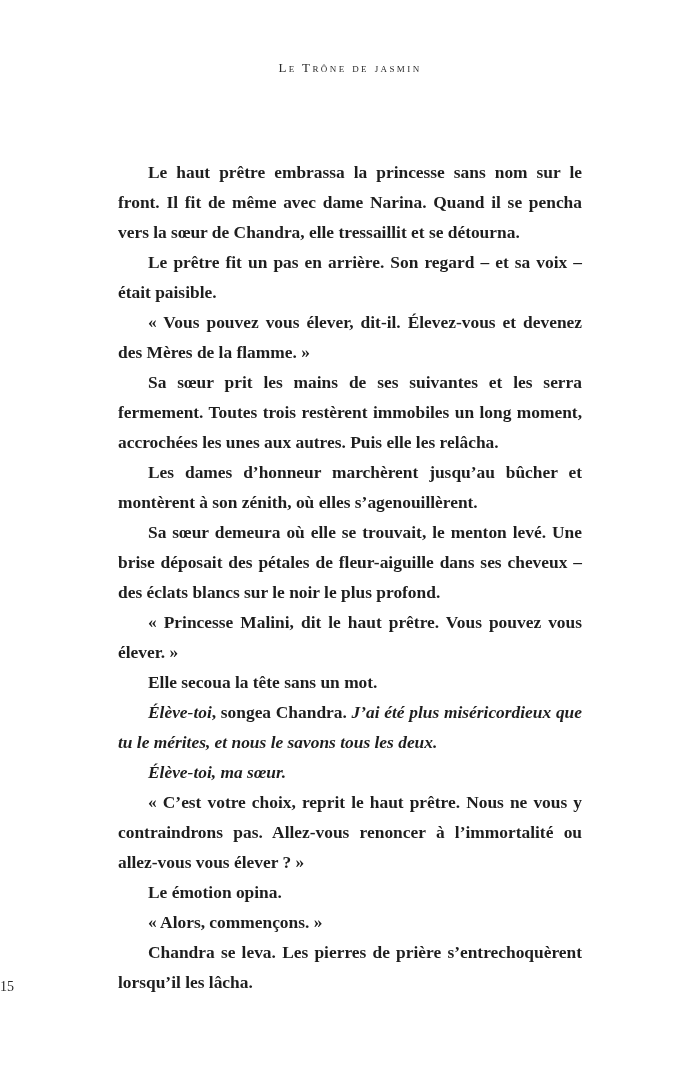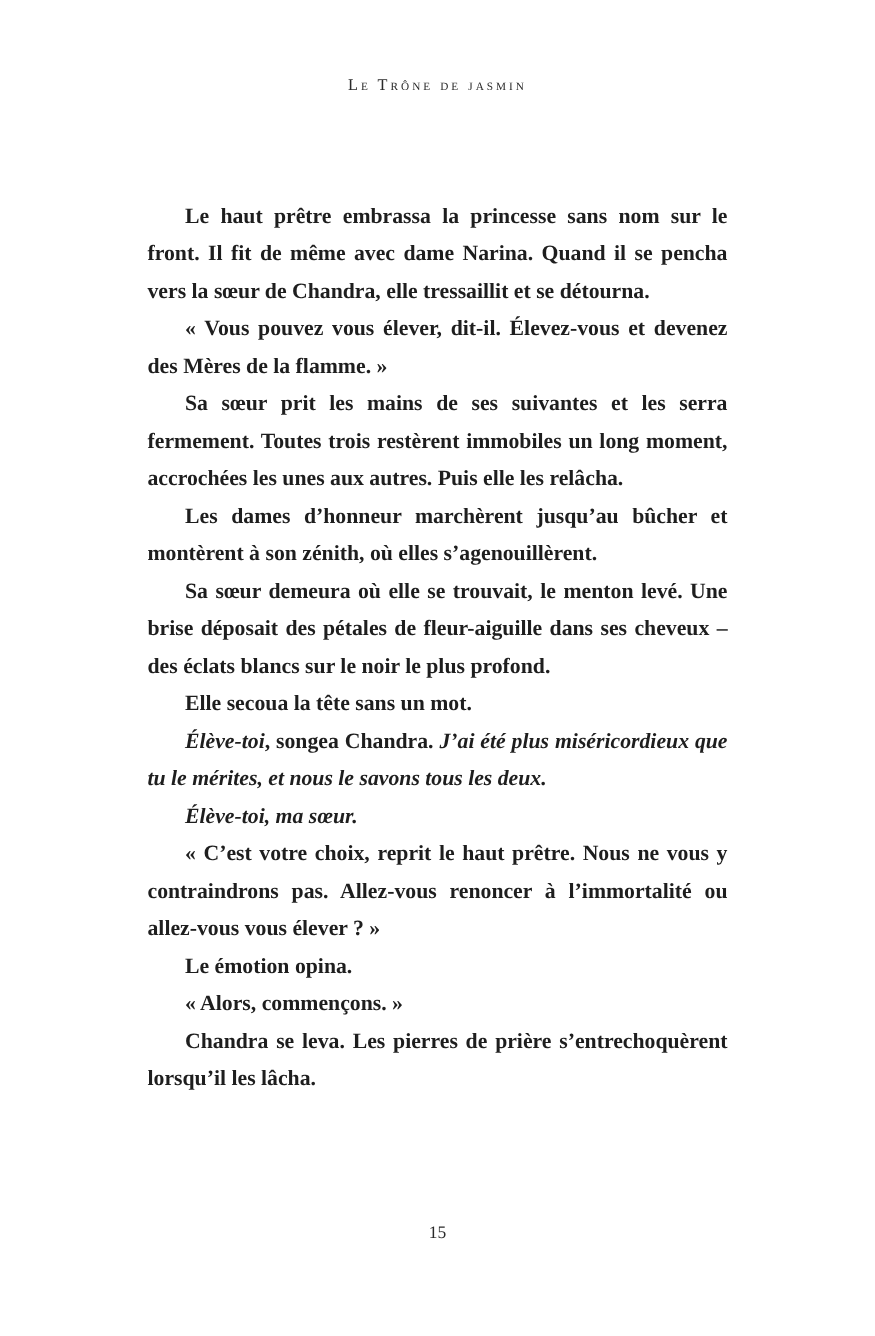--- a/index.html
+++ b/index.html
@@ -41,36 +41,37 @@
       font-weight: bold;
     }
     .it {
       font-style: italic;
     }
     .folio {
       position: absolute;
       top: 979px;
       left: 0;
       width: 700px;
-      text-align: center;
       font-size: 14px;
       color: #2a2a2a;
     }
   </style>
 </head>
 <body>
 
 <div class="running-header">Le Trône de jasmin</div>
 
 <div class="text-block">
   <p class="para"><span>Le haut prêtre embrassa la princesse sans nom sur le front. Il fit de même avec dame Narina. Quand il se pencha vers la sœur de Chandra, elle tressaillit et se détourna.</span></p>
+  <p class="para"><span>Le prêtre fit un pas en arrière. Son regard – et sa voix – était paisible.</span></p>
   <p class="para"><span>« Vous pouvez vous élever, dit-il. Élevez-vous et devenez des Mères de la flamme. »</span></p>
   <p class="para"><span>Sa sœur prit les mains de ses suivantes et les serra fermement. Toutes trois restèrent immobiles un long moment, accrochées les unes aux autres. Puis elle les relâcha.</span></p>
   <p class="para"><span>Les dames d’honneur marchèrent jusqu’au bûcher et montèrent à son zénith, où elles s’agenouillèrent.</span></p>
   <p class="para"><span>Sa sœur demeura où elle se trouvait, le menton levé. Une brise déposait des pétales de fleur-aiguille dans ses cheveux – des éclats blancs sur le noir le plus profond.</span></p>
+  <p class="para"><span>« Princesse Malini, dit le haut prêtre. Vous pouvez vous élever. »</span></p>
   <p class="para"><span>Elle secoua la tête sans un mot.</span></p>
   <p class="para"><span class="it">Élève-toi</span><span>, songea Chandra. </span><span class="it">J’ai été plus miséricordieux que tu le mérites, et nous le savons tous les deux.</span></p>
   <p class="para"><span class="it">Élève-toi, ma sœur.</span></p>
   <p class="para"><span>« C’est votre choix, reprit le haut prêtre. Nous ne vous y contraindrons pas. Allez-vous renoncer à l’immortalité ou allez-vous vous élever ? »</span></p>
   <p class="para"><span>Le émotion opina.</span></p>
   <p class="para"><span>« Alors, commençons. »</span></p>
   <p class="para"><span>Chandra se leva. Les pierres de prière s’entrechoquèrent lorsqu’il les lâcha.</span></p>
 
 </div>
 

